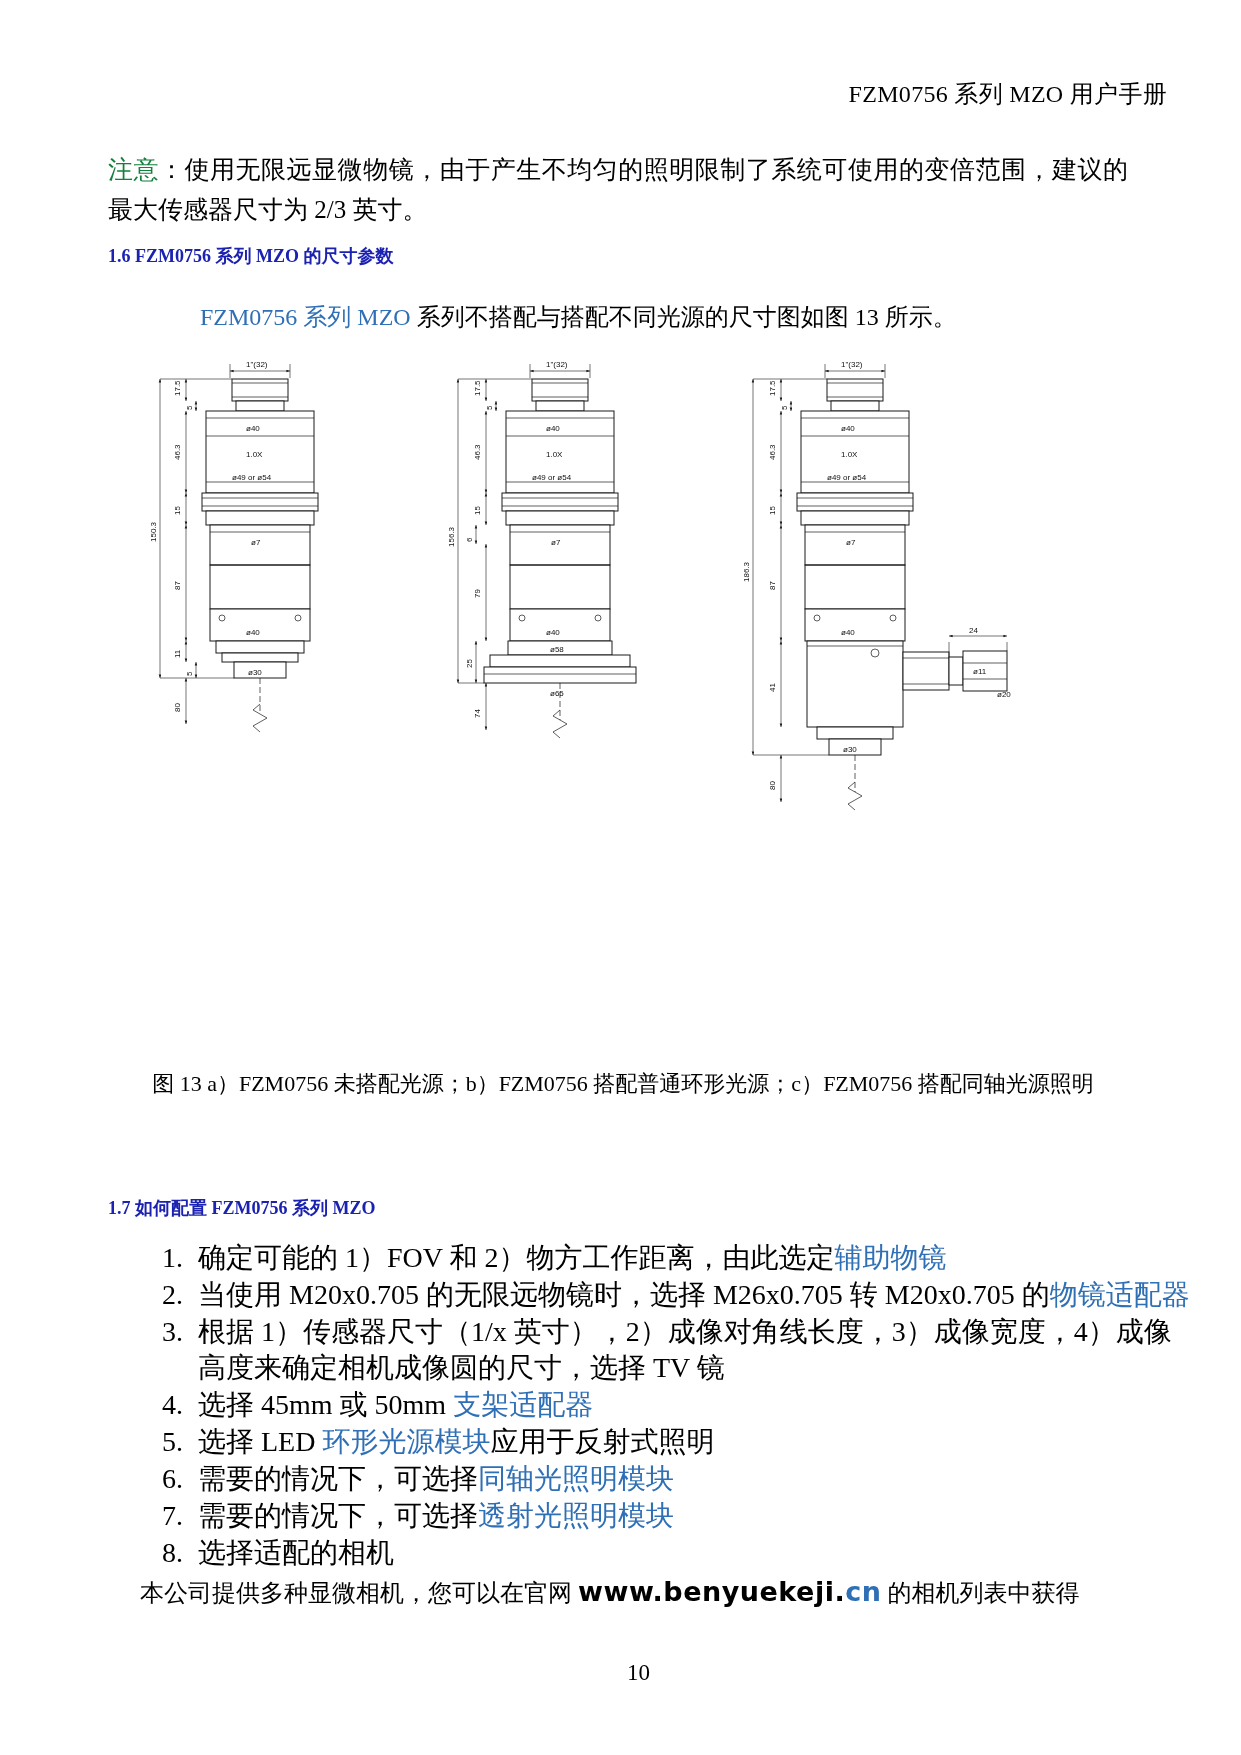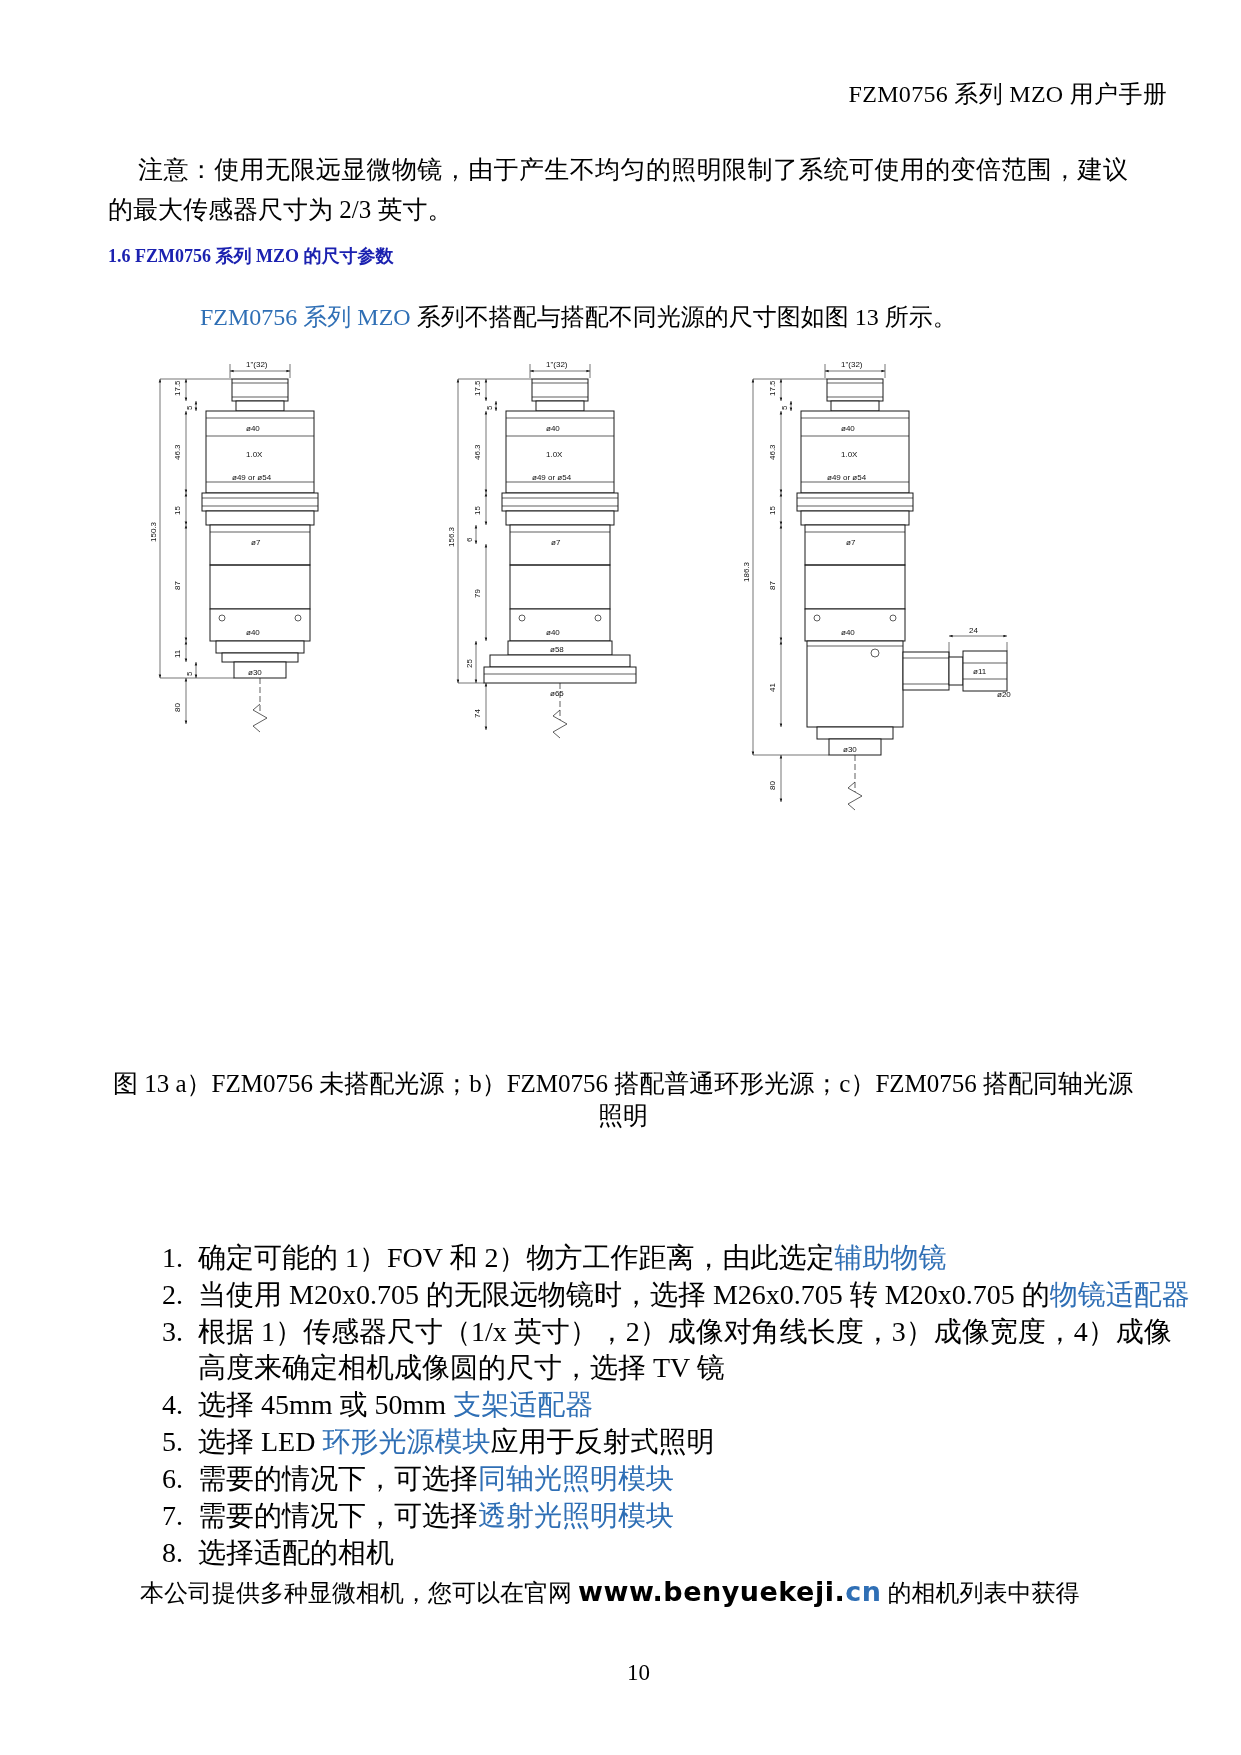--- a/index.html
+++ b/index.html
@@ -18,39 +18,39 @@
     position:absolute; top:78px; left:0; right:110px;
     text-align:right;
     font-size:24px; letter-spacing:.3px;
   }
 
   
   .note{
     position:absolute; left:108px; top:150px; width:1020px;
     font-size:25px; line-height:40px; text-align:justify;
   }
-  .note .kw{ color:#000000;margin-left:30px; }
+  .note .kw{ color:#15803d; }
 
   .h2{
     position:absolute; left:108px; width:1030px;
     font-size:18px; font-weight:bold; color:#1b21b0;
   }
   .h2-16{ top:244px; }
   .h2-17{ top:1196px; }
   .h2 .cn{ font-weight:bold; }
 
   .para{
     position:absolute; font-size:24px; line-height:40px;
   }
   .p-intro{ left:160px; top:297px; width:980px;margin-left:40px; }
   .p-intro .lnk{ color:#2f6fb5; }
 
   .fig-caption{
     position:absolute; left:108px; top:1068px; width:1030px;
-    text-align:center; font-size:25px; line-height:32px;
+    text-align:center; font-size:22px; line-height:32px;
   }
 
   .p-length{
     position:absolute; left:180px; top:1128px; width:960px;
     font-size:24px; line-height:40px;
   }
   .p-length .lnk{ color:#2f6fb5; }
 
   
   ol.steps{
@@ -351,20 +351,24 @@
         <text class="txts" x="4" y="230" transform="rotate(-90 4,230)">186.3</text>
         <line class="dim" x1="8" y1="27" x2="82" y2="27"></line>
         <line class="dim" x1="8" y1="403" x2="84" y2="403"></line>
       </g>
     </svg>
   </div>
 
   <div class="fig-caption">图 13 a）FZM0756 未搭配光源；b）FZM0756 搭配普通环形光源；c）FZM0756 搭配同轴光源照明</div>
 
 
+  <div class="h2 h2-17">
+    <span>1.7</span>
+    <span class="cn">如何配置 FZM0756 系列 MZO</span>
+  </div>
 
   <ol class="steps">
     <li><span>确定可能的 1）FOV 和 2）物方工作距离，由此选定</span><span class="lnk">辅助物镜</span><span></span></li>
     <li><span>当使用 M20x0.705 的无限远物镜时，选择 M26x0.705 转 M20x0.705 的</span><span class="lnk">物镜适配器</span><span></span></li>
     <li><span>根据 1）传感器尺寸（1/x 英寸），2）成像对角线长度，3）成像宽度，4）成像高度来确定相机成像圆的尺寸，选择 TV 镜</span><span class="lnk"></span><span></span></li>
     <li><span>选择 45mm 或 50mm </span><span class="lnk">支架适配器</span><span></span></li>
     <li><span>选择 LED </span><span class="lnk">环形光源模块</span><span>应用于反射式照明</span></li>
     <li><span>需要的情况下，可选择</span><span class="lnk">同轴光照明模块</span><span></span></li>
     <li><span>需要的情况下，可选择</span><span class="lnk">透射光照明模块</span><span></span></li>
     <li><span>选择适配的相机</span><span class="lnk"></span><span></span></li>

